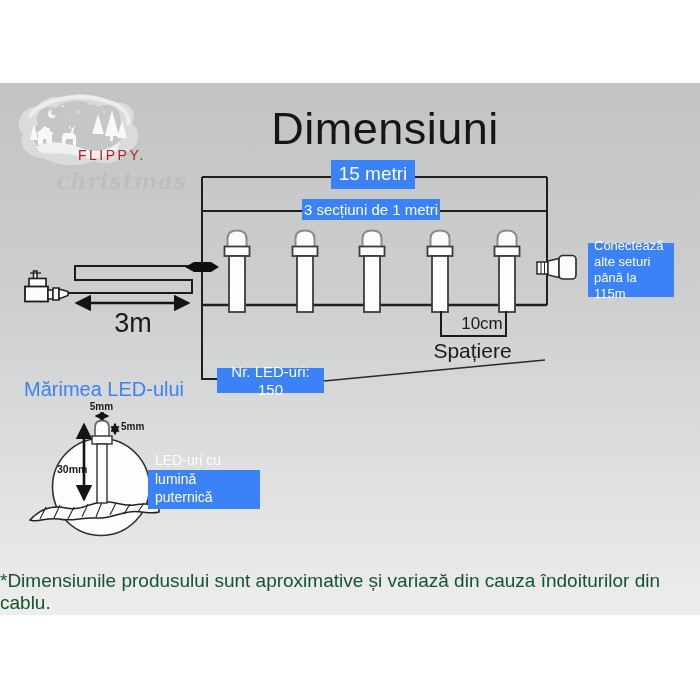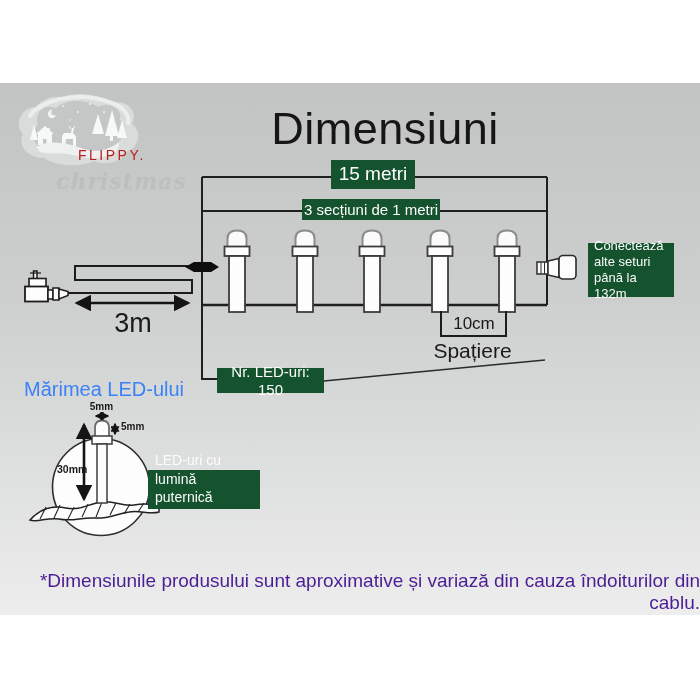--- a/index.html
+++ b/index.html
@@ -11,39 +11,39 @@
     position:absolute;left:0;top:83px;width:700px;height:532px;
     background:linear-gradient(180deg,#c2c3c3 0%,#cdcece 40%,#dfe0e0 75%,#ecedec 100%);
   }
   #diagram-svg{position:absolute;left:0;top:0;z-index:2;}
   .abs{position:absolute;z-index:3;}
   .page-title{
     left:0;top:103px;width:700px;text-align:center;
     font-size:45px;font-weight:500;letter-spacing:.5px;color:#161616;padding-left:35px;
   }
   .black-box{
-    background:#14532d;color:#fcfcfc;display:flex;align-items:center;
+    background:#3b82f6;color:#fcfcfc;display:flex;align-items:center;
     box-sizing:border-box;line-height:1.2;
   }
   .bb-center{justify-content:center;text-align:center;}
   .bb-left{justify-content:flex-start;text-align:left;}
   .box-15m{left:331px;top:160px;width:84px;height:29px;font-size:19px;}
   .box-sections{left:302px;top:199px;width:138px;height:21px;font-size:15px;}
   .box-connect{left:588px;top:243px;width:86px;height:54px;font-size:13px;padding:3px 6px;line-height:1.25;}
   .box-ledcount{left:217px;top:368px;width:107px;height:25px;font-size:15px;}
   .box-lednote{left:148px;top:470px;width:112px;height:39px;font-size:14px;padding:3px 7px;line-height:1.3;align-items:flex-end;}
   .lbl{white-space:nowrap;}
   .lbl-3m{left:74px;top:308px;width:118px;text-align:center;font-size:27px;}
-  .lbl-10cm{left:441px;top:314px;width:66px;text-align:center;font-size:17px;}
+  .lbl-10cm{left:441px;top:314px;width:66px;text-align:center;font-size:17px;padding-left:8px;}
   .lbl-spatiere{left:420px;top:339px;width:105px;text-align:center;font-size:21px;}
   .lbl-marimea{left:24px;top:378px;font-size:20px;color:#3b82f6;}
   .lbl-5mm-top{left:83px;top:401px;width:37px;text-align:center;font-size:10px;font-weight:bold;}
   .lbl-5mm-side{left:121px;top:421px;font-size:10px;font-weight:bold;}
   .lbl-30mm{left:57px;top:463px;font-size:10.5px;font-weight:bold;}
-  .footnote{left:0;top:570px;width:700px;text-align:right;font-size:19px;color:#4c1d95;}
+  .footnote{left:0;top:570px;width:700px;text-align:left;font-size:19px;color:#14532d;}
   .logo-flippy{
     left:78px;top:147px;width:56px;font-size:14px;letter-spacing:2.5px;
     color:#b91c1c;font-weight:400;
   }
   .logo-christmas{
     left:56px;top:168px;width:110px;text-align:center;font-size:22px;
     font-family:"DejaVu Serif", serif;font-style:italic;font-weight:bold;
     color:#bdbebe;letter-spacing:1px;
   }
 </style>
@@ -172,21 +172,21 @@
 </div>
 
 <div class="abs black-box bb-center box-sections">
   <span>3 secțiuni de 1 metri</span>
 </div>
 
 <div class="abs black-box bb-left box-connect">
   <div>
     <div>Conectează</div>
     <div>alte seturi</div>
-    <div>până la 132m</div>
+    <div>până la 115m</div>
   </div>
 </div>
 
 <div class="abs lbl lbl-3m">3m</div>
 <div class="abs lbl lbl-10cm">10cm</div>
 <div class="abs lbl lbl-spatiere">Spațiere</div>
 
 <div class="abs black-box bb-center box-ledcount">
   <span>Nr. LED-uri: 150</span>
 </div>

